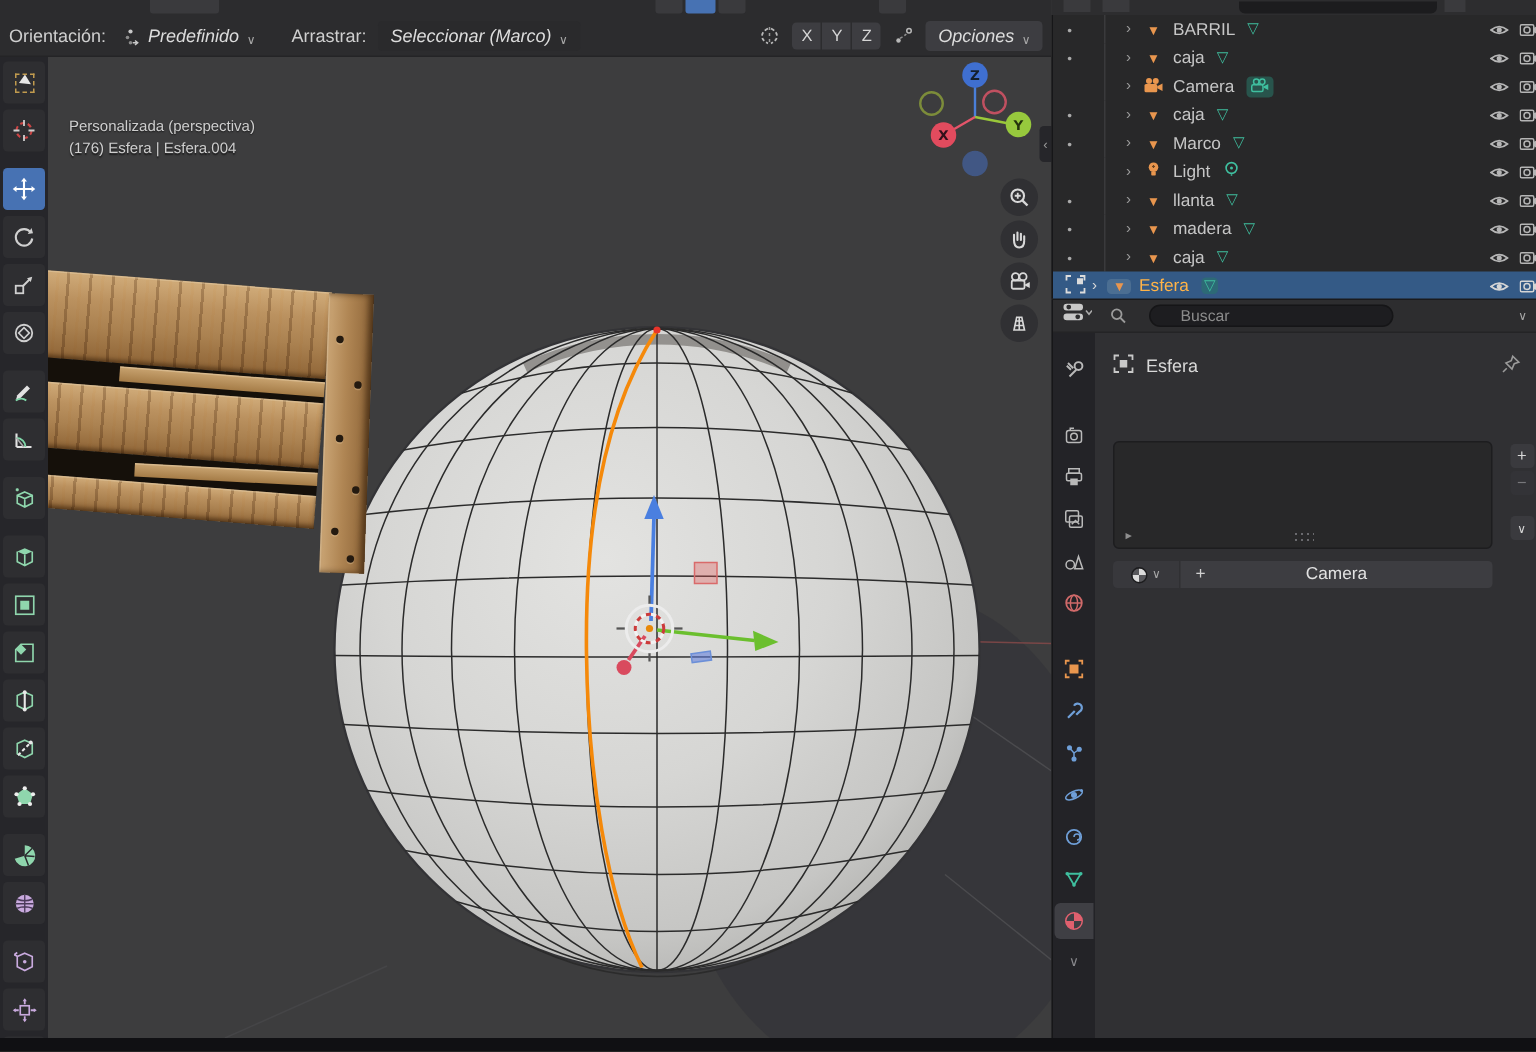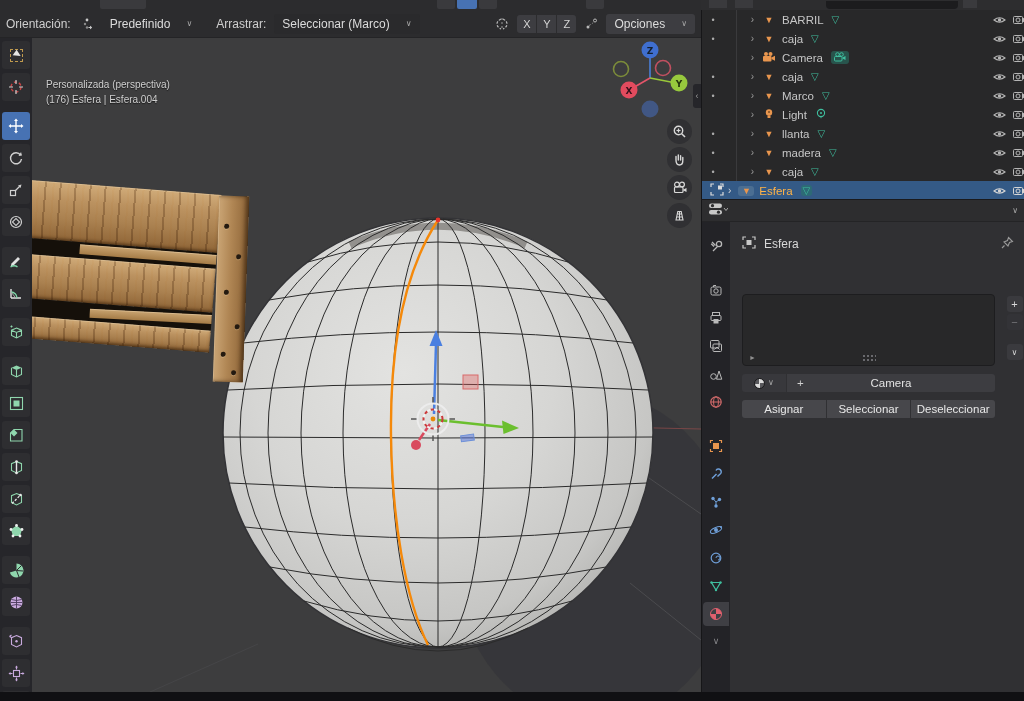--- a/index.html
+++ b/index.html
@@ -14,21 +14,21 @@
   #top-strip .stub.blue { background:#4772b3; }
   #out-strip { left:701px; top:0; width:323px; height:10px; background:#2d2d2f; z-index:30; }
   #out-strip .pill { position:absolute; left:125px; top:1px; width:132px; height:8px; background:#1c1c1e; border-radius:0 0 4px 4px; }
   #out-strip .stub { position:absolute; top:0; height:8px; background:#3a3a3d; }
 
   
   #vp-header { left:0; top:10px; width:701px; height:28px; background:#2c2c2e; z-index:30;
     display:flex; align-items:center; padding:0 6px; color:#d6d6d6; font-size:12px; gap:8px;
     border-bottom:1px solid #242426; }
   .hdr-label { color:#cfcfcf; }
-  .chip { display:flex; align-items:center; gap:16px; background:#3d3d41; border-radius:3px; padding:3px 8px; color:#dcdcdc; }
+  .chip { display:flex; align-items:flex-end; gap:5px; background:#3d3d41; border-radius:3px; padding:3px 8px; color:#dcdcdc;font-style:italic; }
   .chip.flat { background:transparent; padding:3px 2px; }
   .chip.dark { background:#2a2a2c; }
   .chev-dn { font-size:8px; color:#a8a8a8; line-height:1; }
   .axis-group { display:flex; gap:1px; }
   .axis-btn { width:19px; height:18px; background:#3d3d41; color:#d5d5d5; font-size:11px;
     display:flex; align-items:center; justify-content:center; }
   .axis-btn:first-child{ border-radius:3px 0 0 3px; } .axis-btn:last-child{ border-radius:0 3px 3px 0; }
   .hdr-icon { width:18px; height:18px; display:flex; align-items:center; justify-content:center; }
 
   
@@ -665,20 +665,27 @@
 
   <div id="properties" class="abs">
     <div id="props-header">
       <span><svg width="20" height="14">
             <rect x="1" y="1.5" width="13" height="4.5" rx="2.2" fill="#c8c8c8"></rect>
             <circle cx="4.5" cy="3.7" r="1.6" fill="#2d2d2f"></circle>
             <rect x="1" y="8" width="13" height="4.5" rx="2.2" fill="#c8c8c8"></rect>
             <circle cx="10.5" cy="10.2" r="1.6" fill="#2d2d2f"></circle>
             <path d="M16 6 l2 2.5 2-2.5" stroke="#aaa" fill="none"></path>
           </svg></span>
+      <span class="search-wrap">
+        <svg width="11" height="11">
+            <circle cx="4.5" cy="4.5" r="3.2" stroke="#9a9a9a" stroke-width="1.2" fill="none"></circle>
+            <line x1="7" y1="7" x2="10" y2="10" stroke="#9a9a9a" stroke-width="1.2"></line>
+          </svg>
+        <input id="props-search" placeholder="Buscar" style="">
+      </span>
       <span class="chev-dn" style="margin-left:auto;">∨</span>
     </div>
     <div id="props-body">
       <div id="tab-col">
         <span class="ptab">
             <svg width="14" height="14">
               <path d="M4 12 L8.5 7.5 M3 3 l3.5 3.5 M2.2 4.8 L5 7.5" stroke="#b9b9b9" stroke-width="1.3" fill="none"></path>
               <circle cx="10" cy="5" r="2.6" stroke="#b9b9b9" stroke-width="1.3" fill="none"></circle>
             </svg>
           </span>
@@ -791,23 +798,18 @@
         <div id="mat-row">
           <span id="mat-browse">
             <span class="mat-sphere"></span>
             <span class="chev-dn">∨</span>
           </span>
           <span id="new-btn">
             <span class="plus">+</span>
             <span>Camera</span>
           </span>
         </div>
-        <div id="action-row">
-          <span class="action-btn">Asignar</span>
-          <span class="action-btn">Seleccionar</span>
-          <span class="action-btn">Deseleccionar</span>
-        </div>
       </div>
     </div>
   </div>
 
   <div id="bottom-strip" class="abs"></div>
 </div>
 
 </body></html>

